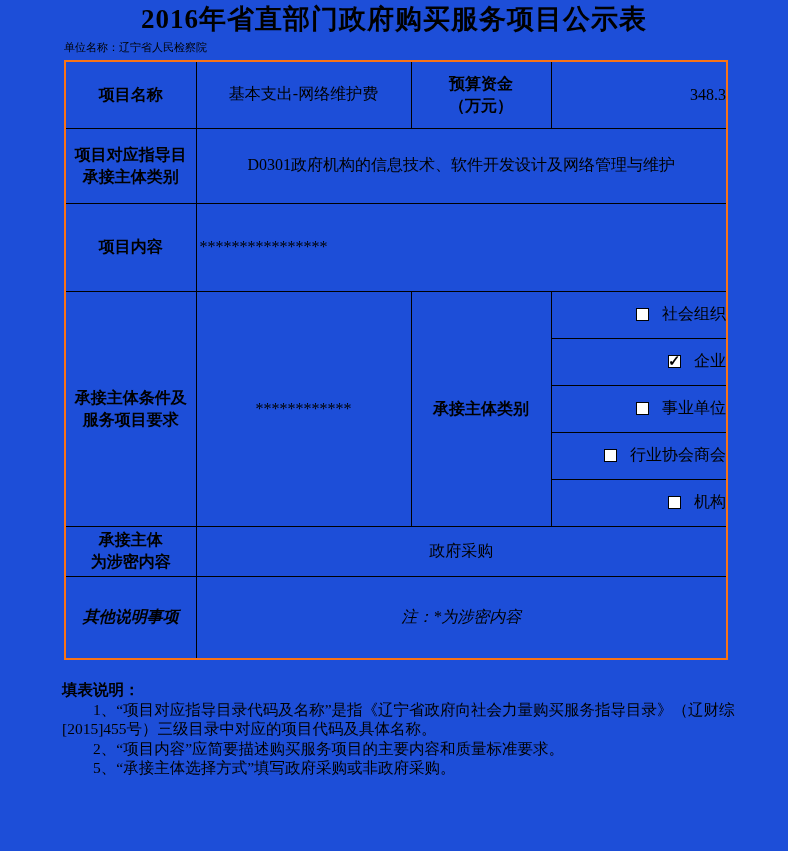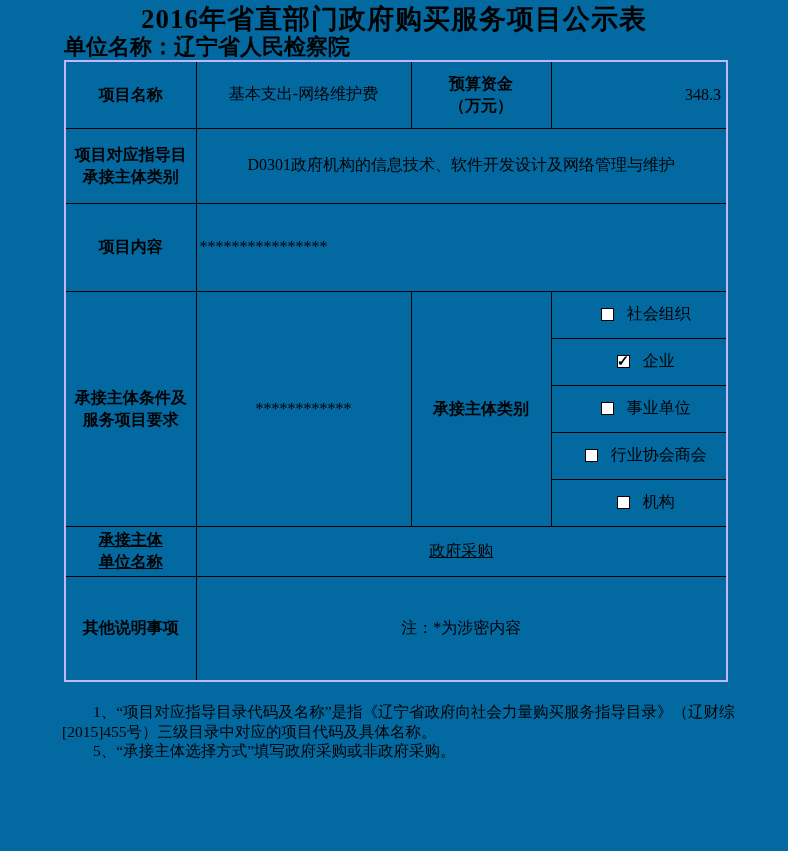--- a/index.html
+++ b/index.html
@@ -2,60 +2,60 @@
 <html><head>
 <meta charset="utf-8">
 <style>
   * { margin:0; padding:0; box-sizing:border-box; }
   html,body { background:#fff; }
   body {
     width:788px; height:851px; overflow:hidden;
     font-family:"Liberation Serif","DejaVu Serif",serif;
     color:#000;
   }
-  .page { position:relative; width:788px; height:851px; background:#0369a1; }
+  .page { position:relative; width:788px; height:851px; background:#1d4ed8; }
 
   .title {
     padding-top:4px;
     text-align:center;
     font-size:27px; line-height:31px;
     font-weight:bold;
     letter-spacing:1px;
   }
   .unit-line {
     margin:2px 0 3px 64px;
-    font-size:22px; line-height:20px;
-    font-weight:bold;
+    font-size:11px; line-height:20px;
+    font-weight:normal;
   }
 
   table.form {
     margin-left:64px;
     width:662px;
     border-collapse:collapse;
     table-layout:fixed;
-    border:2px solid #c4b5fd;
+    border:2px solid #f97316;
   }
   table.form td {
     border:1px solid #000;
     font-size:16px;
     vertical-align:middle;
     overflow:hidden;
   }
   td.label { font-weight:bold; text-align:center; line-height:22px; }
   td.center { text-align:center; }
   td.left  { text-align:left; padding-left:3px; }
-  td.right { text-align:right; padding-right:5px; }
-  td.cbcell { text-align:center; padding-left:14px; font-size:16px; }
+  td.right { text-align:right; }
+  td.cbcell { text-align:right; padding-left:14px; font-size:16px; }
 
   tr.r1 { height:67px; }
   tr.r2 { height:75px;margin-top:8px; }
   tr.r3 { height:88px; }
   tr.sub { height:47px; }
-  tr.r5 { height:50px;text-decoration:underline; }
-  tr.r6 { height:105px; }
+  tr.r5 { height:50px; }
+  tr.r6 { height:83px;font-style:italic; }
 
   .cb {
     display:inline-block;
     width:13px; height:13px;
     border:1.5px solid #000;
     vertical-align:-2px;
     margin-right:9px;
     position:relative;
     background:#fff;
   }
@@ -150,30 +150,32 @@
     <tr class="sub">
       <td class="cbcell">
         <span class="cb"></span>
         <span>机构</span>
       </td>
     </tr>
 
     <tr class="r5">
       <td class="label">
         <div>承接主体</div>
-        <div>单位名称</div>
+        <div>为涉密内容</div>
       </td>
       <td class="center" colspan="3">政府采购</td>
     </tr>
 
     <tr class="r6">
       <td class="label">其他说明事项</td>
       <td class="center" colspan="3">注：*为涉密内容</td>
     </tr>
   </tbody>
     </table>
 
   <div class="notes">
+    <div class="notes-heading">填表说明：</div>
     <p>1、“项目对应指导目录代码及名称”是指《辽宁省政府向社会力量购买服务指导目录》（辽财综[2015]455号）三级目录中对应的项目代码及具体名称。</p>
+    <p>2、“项目内容”应简要描述购买服务项目的主要内容和质量标准要求。</p>
     <p>5、“承接主体选择方式”填写政府采购或非政府采购。</p>
   </div>
 
 </div>
 
 </body></html>

